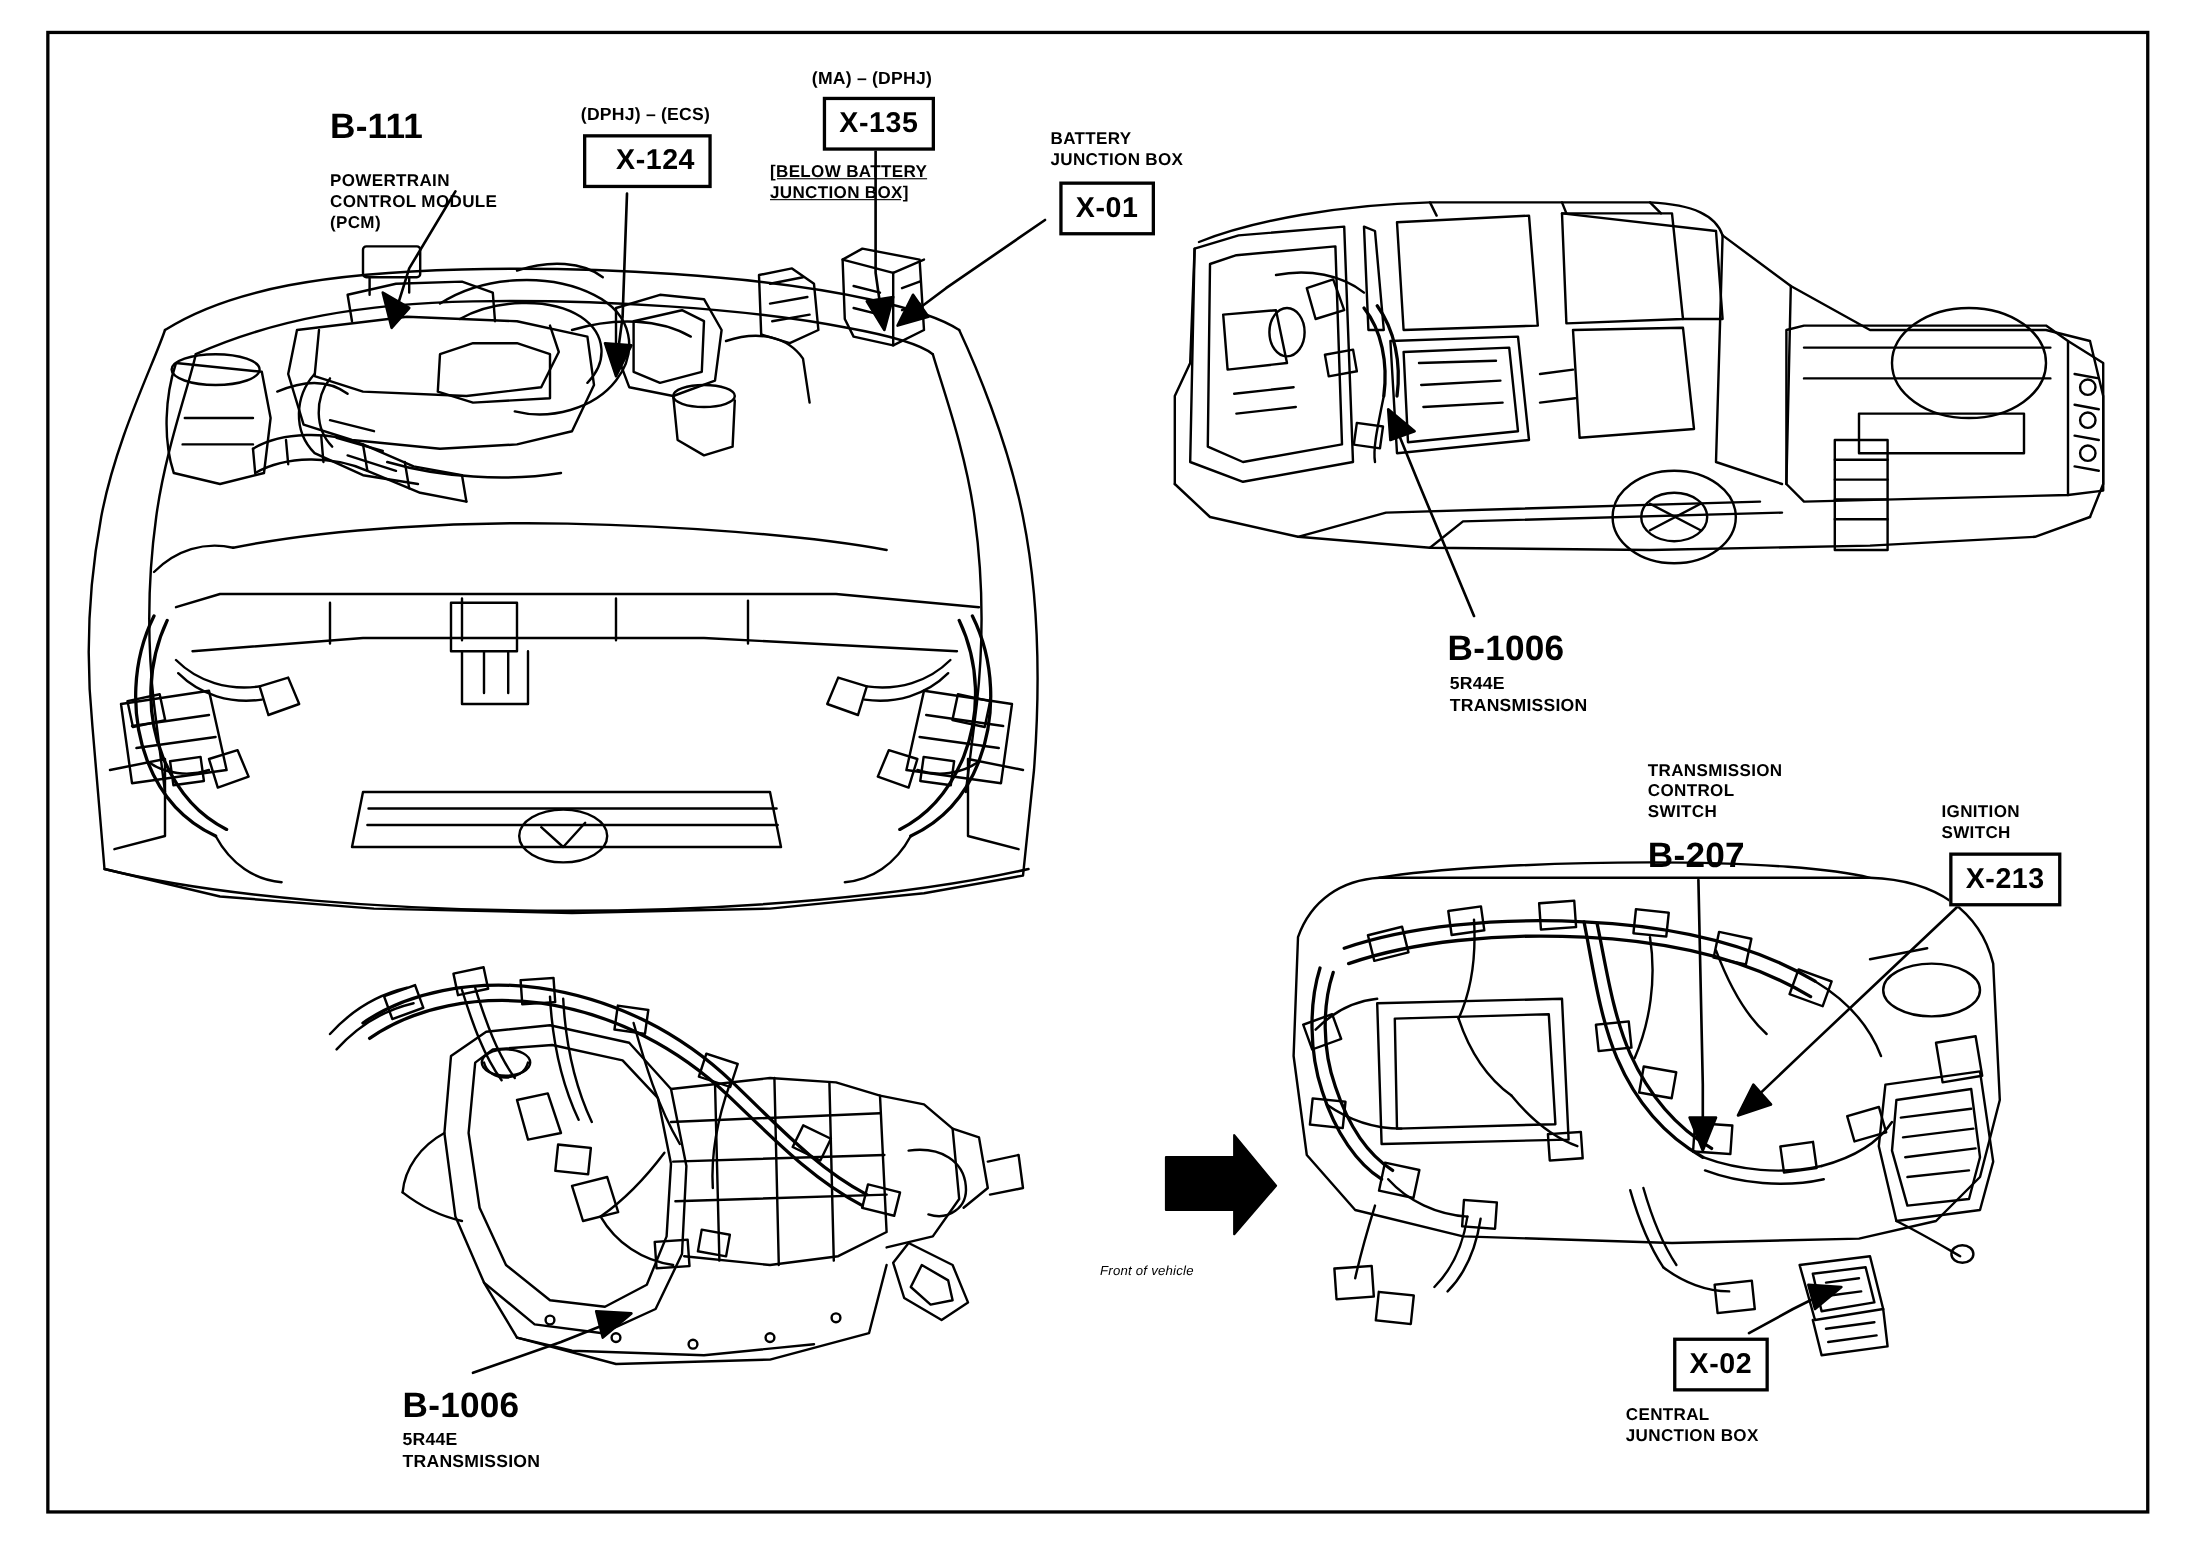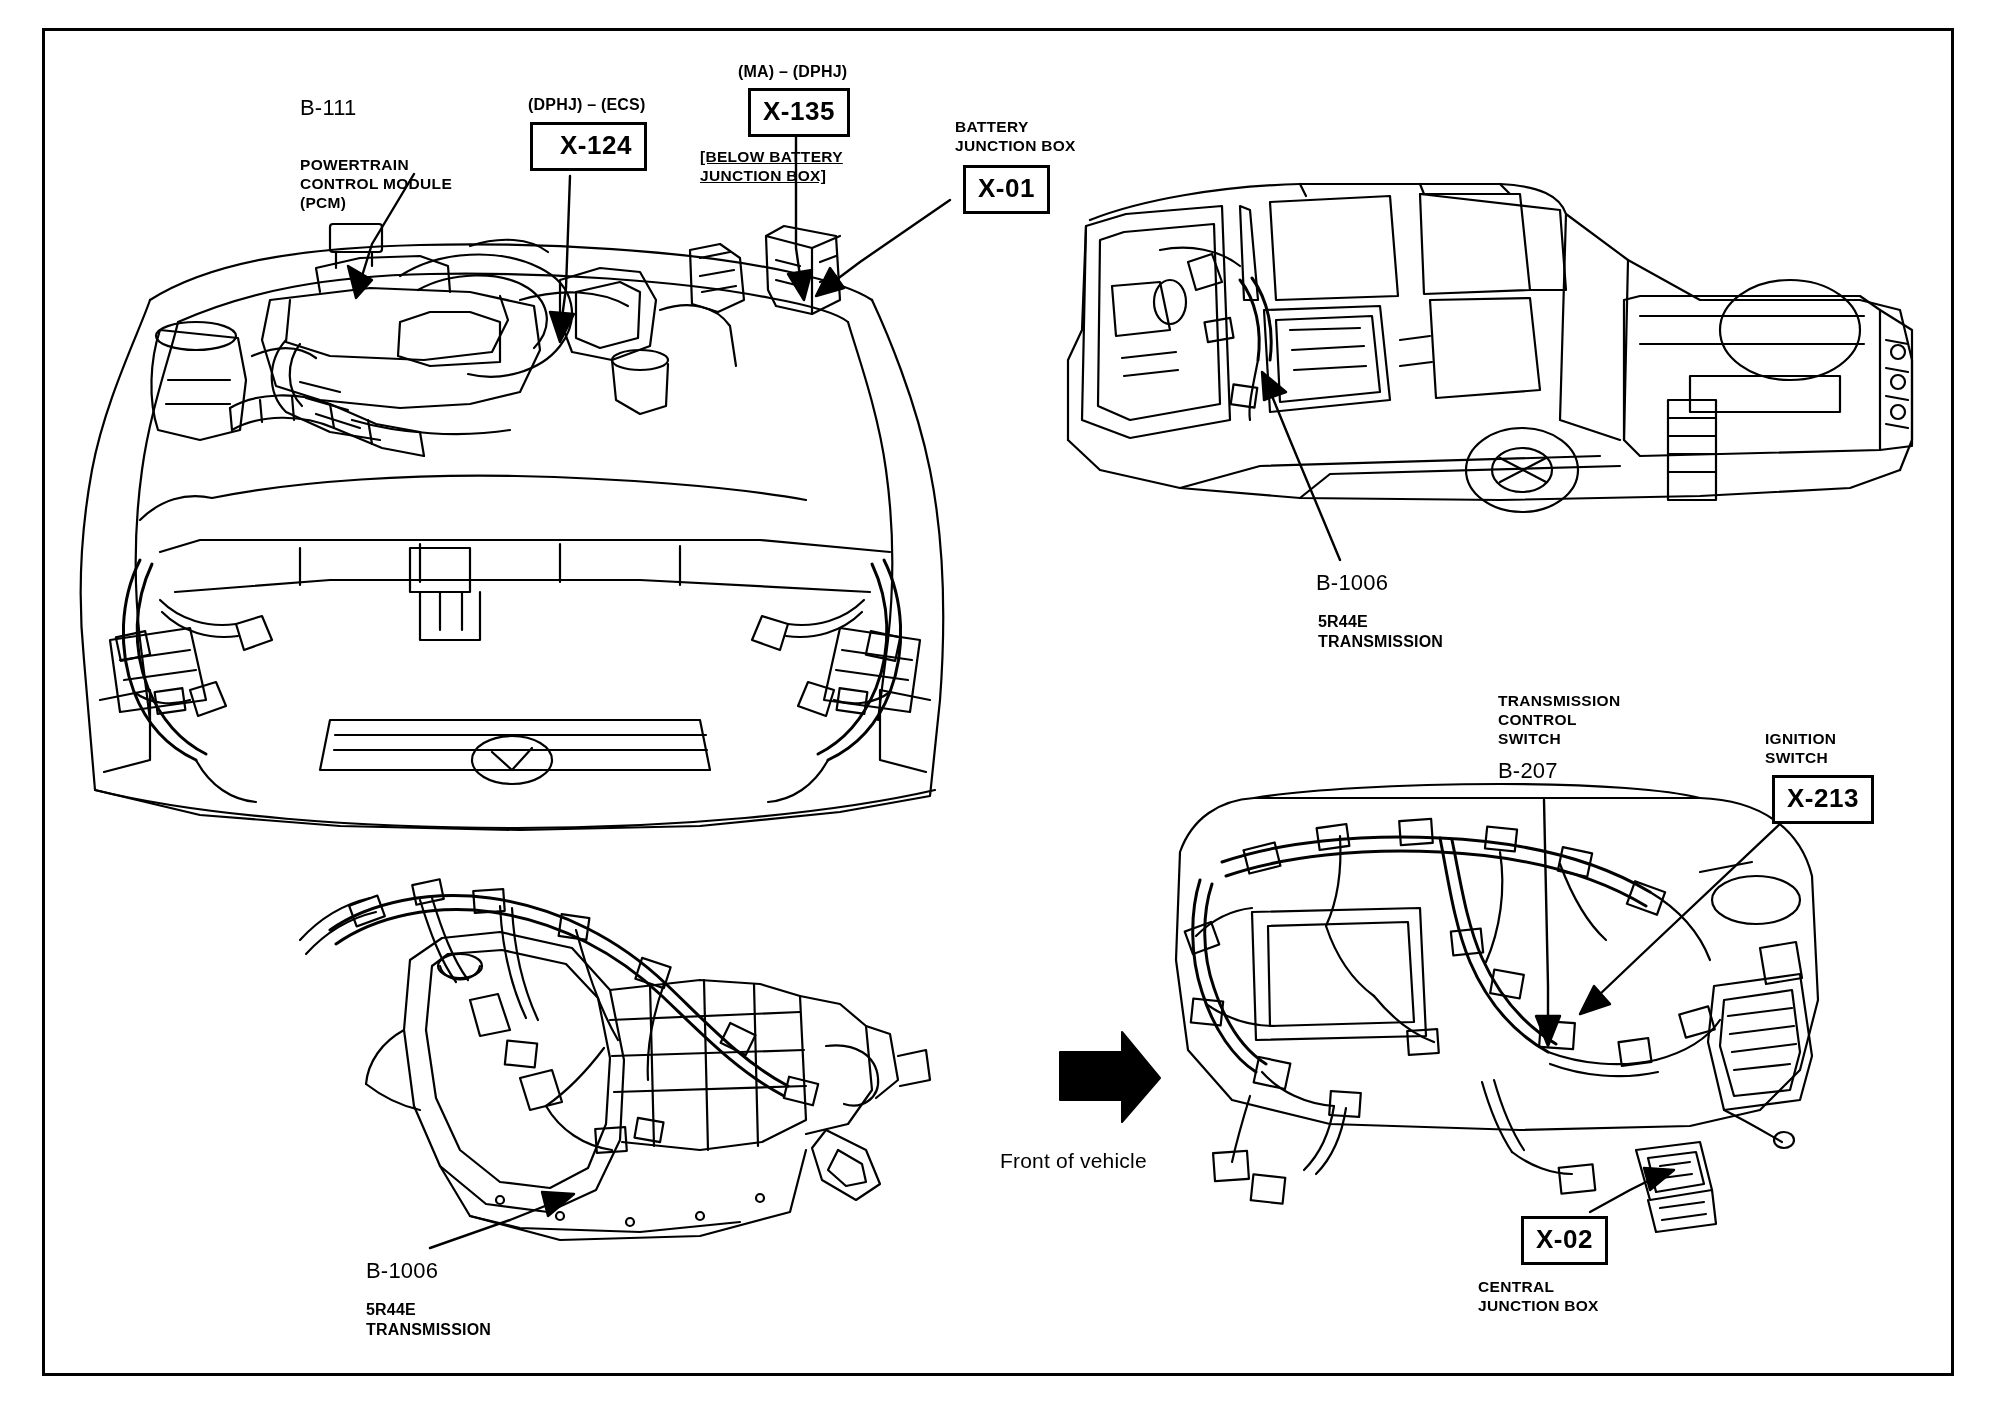--- a/index.html
+++ b/index.html
@@ -37,44 +37,45 @@
     height: 1408px;
     pointer-events: none;
   }
   .lbl {
     position: absolute;
     line-height: 1.22;
     white-space: pre;
     letter-spacing: 0.2px;
   }
   .code-big {
-    font-size: 22px;
-    font-weight: normal;
+    font-size: 32px;
+    font-weight: bold;
   }
   .code-box {
     font-size: 26px;
     font-weight: bold;
     border: 3px solid #000;
     padding: 5px 12px 6px 12px;
     background: #fff;
     letter-spacing: 0.5px;
   }
   .small {
     font-size: 15.5px;
     font-weight: bold;
     letter-spacing: 0.3px;
   }
   .tiny {
     font-size: 16px;
     font-weight: bold;
     letter-spacing: 0.2px;
   }
   .note {
-    font-size: 21px;
+    font-size: 12px;
     font-weight: normal;
+    font-style: italic;
   }
 </style>
 </head>
 <body>
 
 <div id="page">
 
   <div id="frame"></div>
 
   <svg class="art" viewBox="0 0 1998 1408" xmlns="http://www.w3.org/2000/svg">

